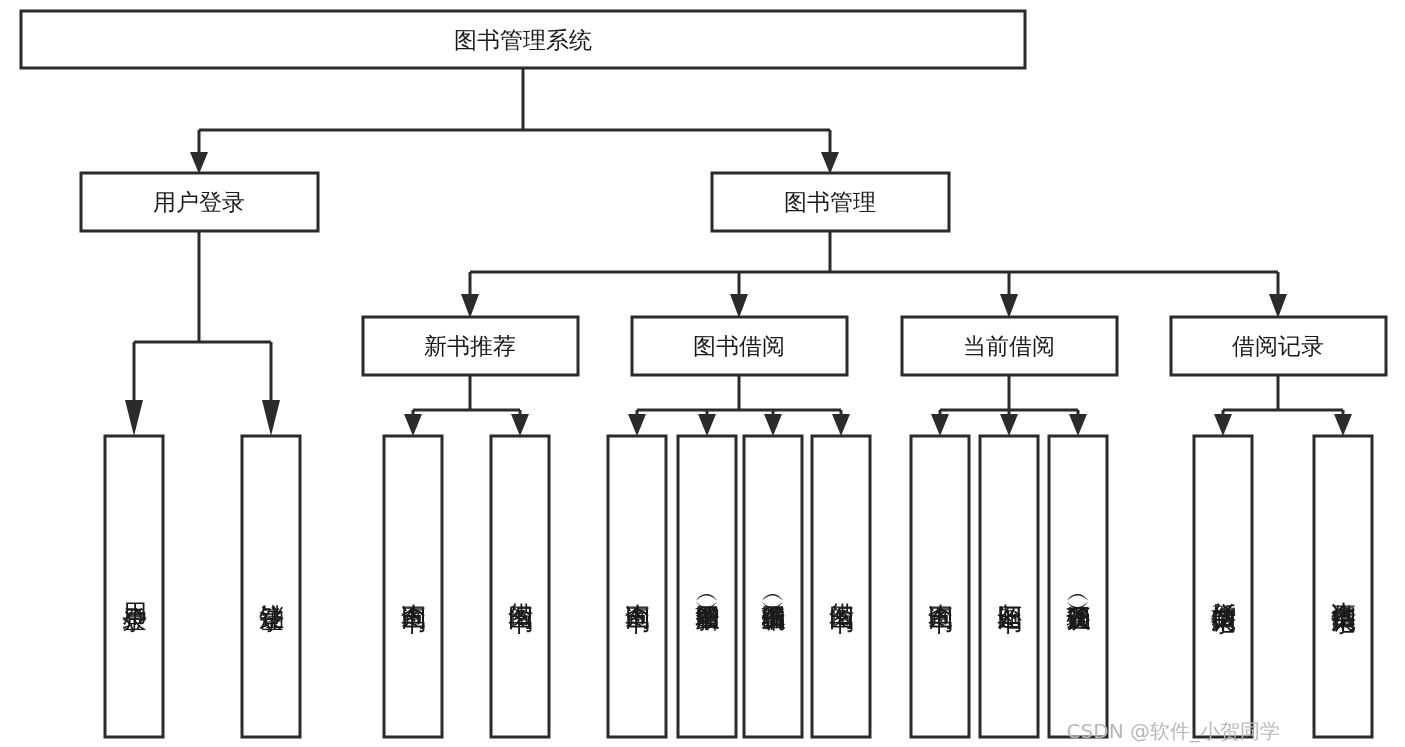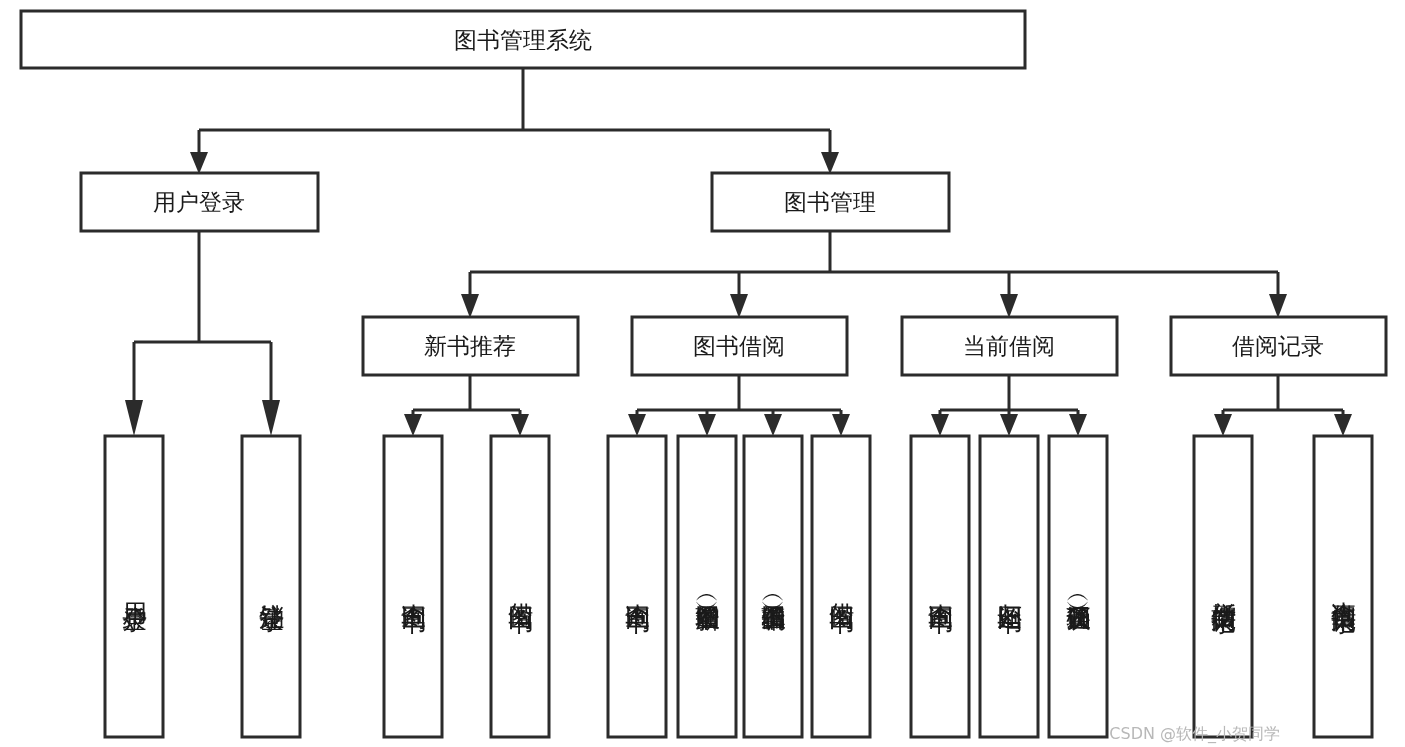--- a/index.html
+++ b/index.html
@@ -77,21 +77,21 @@
   }
   .vlabel.tight {
     font-size: 24px;
     letter-spacing: 0px;
   }
   .watermark {
     position: absolute;
     right: 8px;
     bottom: 2px;
     font-family: "DejaVu Sans", "Liberation Sans", sans-serif;
-    font-size: 16px;
+    font-size: 20px;
     color: #b8b8b8;
     white-space: nowrap;
     user-select: none;
   }
 </style>
 </head>
 <body>
 
 <div id="diagram-root">
 

